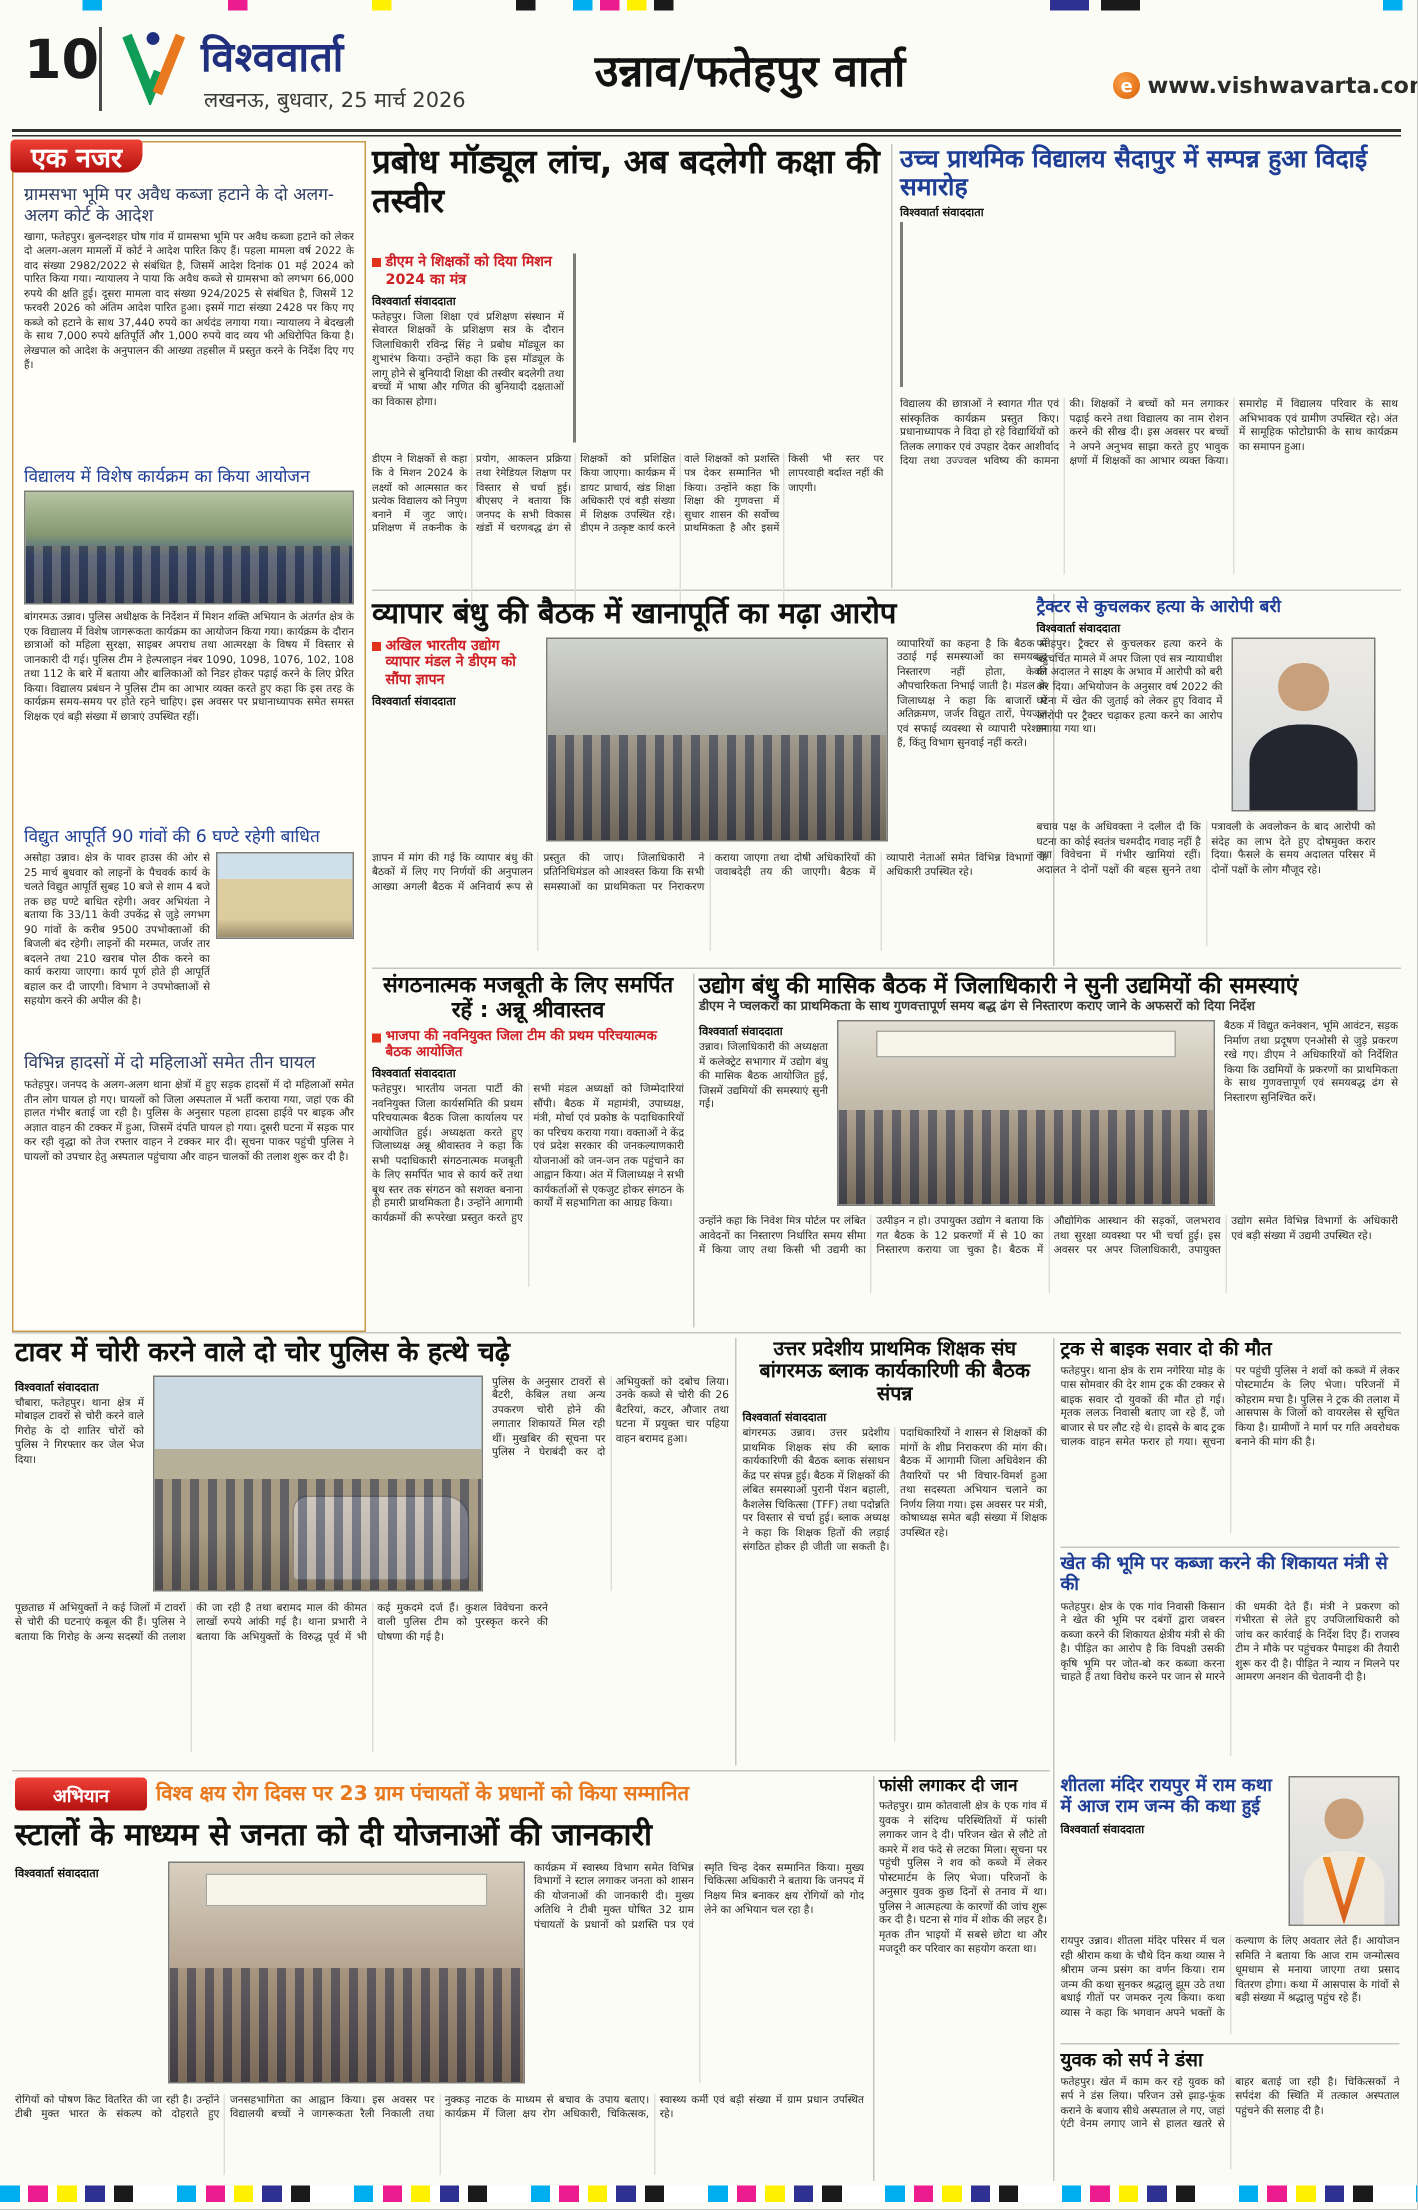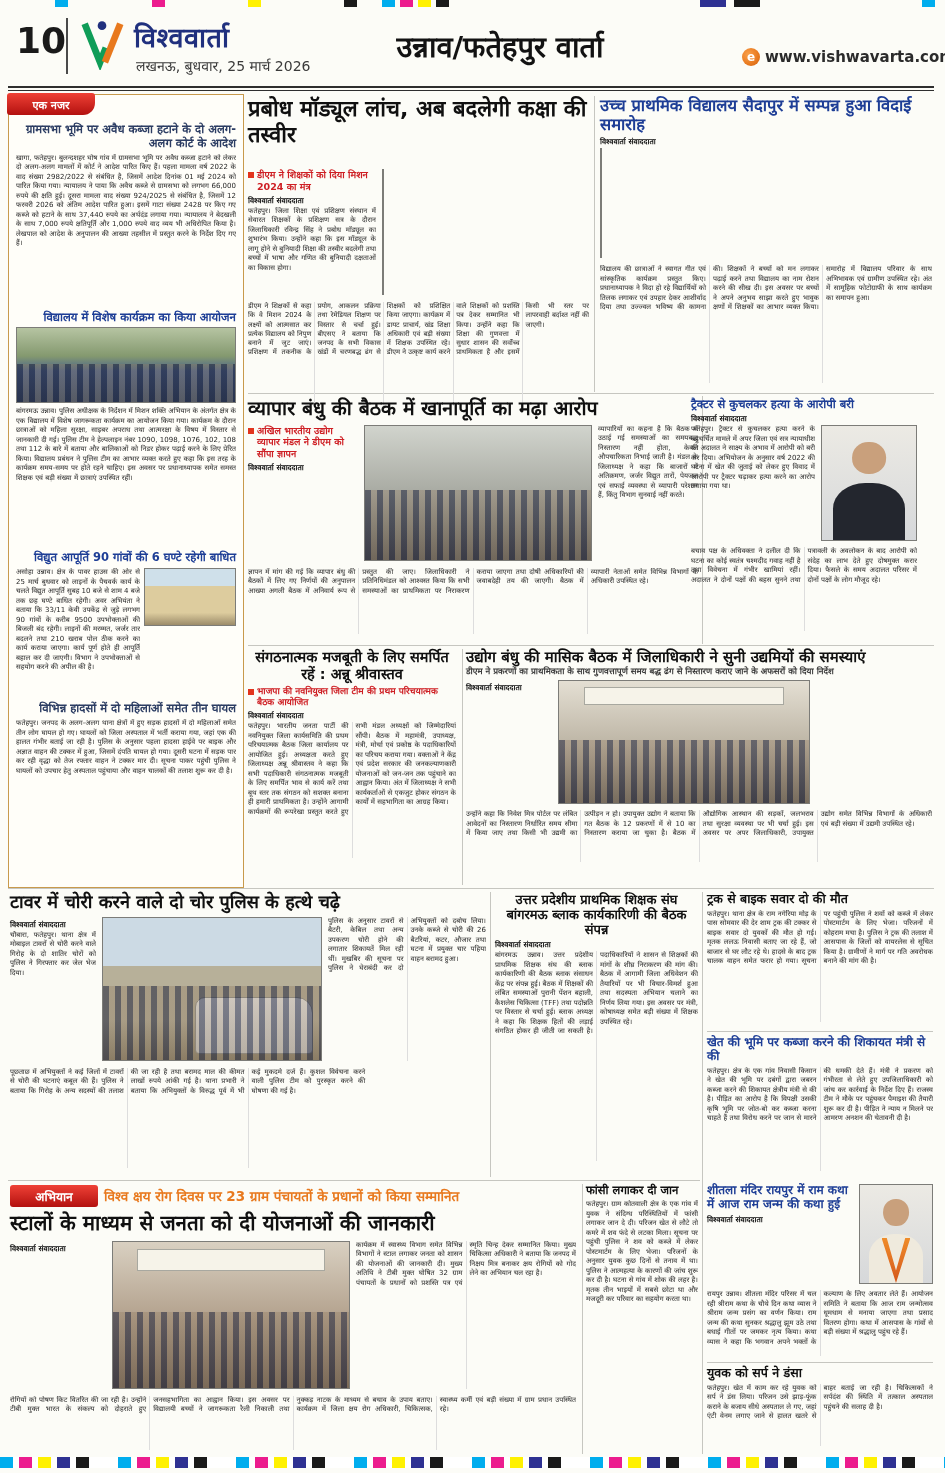--- a/index.html
+++ b/index.html
@@ -27,23 +27,23 @@
   .brand{font-size:27px;font-weight:bold;color:#20307e;letter-spacing:.5px}
   .edition{font-size:14px;color:#3a3a3a}
   .sectitle{font-size:29px;font-weight:bold;color:#121212;text-align:center}
   .website{font-size:15px;font-weight:bold;color:#2b2b2b;display:flex;align-items:center;gap:5px}
   .eicon{width:18px;height:18px;border-radius:50%;background:radial-gradient(circle at 35% 35%,#f9a04b,#e8791e 60%,#c95f10);
          color:#fff;font-weight:bold;font-size:12px;display:inline-flex;align-items:center;justify-content:center}
   .dbl{border-top:2px solid #2e2e2e;border-bottom:1px solid #2e2e2e;height:5px}
   
   .panel{border:1.5px solid #c89a4c;background:#fffef9;padding:28px 7px 6px}
   .tab{position:absolute;left:-2px;top:-2px;width:88px;height:22px;border-radius:3px 3px 12px 3px;
-       background:linear-gradient(180deg,#ef4136,#b3110f);color:#fff;font-size:11px;font-weight:bold;
+       background:linear-gradient(180deg,#ef4136,#b3110f);color:#fff;font-size:18px;font-weight:bold;
        display:flex;align-items:center;justify-content:center}
-  .bh{font-size:11.5px;font-weight:bold;line-height:1.2;text-align:right;margin-bottom:3px}
+  .bh{font-size:11.5px;font-weight:normal;line-height:1.2;text-align:left;margin-bottom:3px}
   
   .photo{position:relative;border:1px solid #7c7c78;overflow:hidden;flex:none}
   .crowd::after{content:"";position:absolute;left:0;right:0;bottom:0;height:52%;
       background:repeating-linear-gradient(90deg,rgba(28,32,56,.55) 0 6px,rgba(142,120,96,.35) 6px 12px)}
   .ph-school{background:linear-gradient(180deg,#b6c4a2,#84996f 38%,#4c648c 58%,#384a66)}
   .ph-meet{background:linear-gradient(180deg,#cdc2b0,#a8968a 52%,#6e6054)}
   .ph-vidai{background:linear-gradient(180deg,#dcc9b4,#bb9279 45%,#7e5c49)}
   .ph-vyapar{background:linear-gradient(180deg,#d1d4cd,#a8aaa2 50%,#605e58)}
   .ph-udyog{background:linear-gradient(180deg,#e4dfd3,#bdb5a5 52%,#6c665c)}
   .ph-tower{background:linear-gradient(180deg,#ccdae4 0 34%,#b7b099 34% 72%,#8a8068)}
@@ -204,28 +204,30 @@
     <div class="subred" style="display:flex;margin-top:3px;font-size:9px">
       <span class="bullet"></span>
       <span>भाजपा की नवनियुक्त जिला टीम की प्रथम परिचयात्मक बैठक आयोजित</span>
     </div>
     <div class="byline">विश्ववार्ता संवाददाता</div>
     <div class="bt cols2" style="height:136px">फतेहपुर। भारतीय जनता पार्टी की नवनियुक्त जिला कार्यसमिति की प्रथम परिचयात्मक बैठक जिला कार्यालय पर आयोजित हुई। अध्यक्षता करते हुए जिलाध्यक्ष अन्नू श्रीवास्तव ने कहा कि सभी पदाधिकारी संगठनात्मक मजबूती के लिए समर्पित भाव से कार्य करें तथा बूथ स्तर तक संगठन को सशक्त बनाना ही हमारी प्राथमिकता है। उन्होंने आगामी कार्यक्रमों की रूपरेखा प्रस्तुत करते हुए सभी मंडल अध्यक्षों को जिम्मेदारियां सौंपी। बैठक में महामंत्री, उपाध्यक्ष, मंत्री, मोर्चा एवं प्रकोष्ठ के पदाधिकारियों का परिचय कराया गया। वक्ताओं ने केंद्र एवं प्रदेश सरकार की जनकल्याणकारी योजनाओं को जन-जन तक पहुंचाने का आह्वान किया। अंत में जिलाध्यक्ष ने सभी कार्यकर्ताओं से एकजुट होकर संगठन के कार्यों में सहभागिता का आग्रह किया।</div>
   </section>
 
   <section class="abs" style="left:466px;top:649px;width:466px;height:236px">
     <h2 class="hl" style="font-size:15px">उद्योग बंधु की मासिक बैठक में जिलाधिकारी ने सुनी उद्यमियों की समस्याएं</h2>
-    <div class="subgrey">डीएम ने प्रकरणों का प्राथमिकता के साथ गुणवत्तापूर्ण समय बद्ध ढंग से निस्तारण कराए जाने के अफसरों को दिया निर्देश</div>
+    <div class="subgrey">डीएम ने प्चलकरों का प्राथमिकता के साथ गुणवत्तापूर्ण समय बद्ध ढंग से निस्तारण कराए जाने के अफसरों को दिया निर्देश</div>
     <div class="row" style="margin-top:3px;height:126px">
       <div style="width:86px;flex:none">
         <div class="byline">विश्ववार्ता संवाददाता</div>
+        <div class="bt" style="height:110px">उन्नाव। जिलाधिकारी की अध्यक्षता में कलेक्ट्रेट सभागार में उद्योग बंधु की मासिक बैठक आयोजित हुई, जिसमें उद्यमियों की समस्याएं सुनी गईं।</div>
       </div>
       <div class="photo ph-udyog crowd" style="width:252px;height:124px">
         <span class="banner"></span>
       </div>
+      <div class="bt fill" style="height:124px">बैठक में विद्युत कनेक्शन, भूमि आवंटन, सड़क निर्माण तथा प्रदूषण एनओसी से जुड़े प्रकरण रखे गए। डीएम ने अधिकारियों को निर्देशित किया कि उद्यमियों के प्रकरणों का प्राथमिकता के साथ गुणवत्तापूर्ण एवं समयबद्ध ढंग से निस्तारण सुनिश्चित करें।</div>
     </div>
     <div class="bt cols4" style="height:52px;margin-top:4px">उन्होंने कहा कि निवेश मित्र पोर्टल पर लंबित आवेदनों का निस्तारण निर्धारित समय सीमा में किया जाए तथा किसी भी उद्यमी का उत्पीड़न न हो। उपायुक्त उद्योग ने बताया कि गत बैठक के 12 प्रकरणों में से 10 का निस्तारण कराया जा चुका है। बैठक में औद्योगिक आस्थान की सड़कों, जलभराव तथा सुरक्षा व्यवस्था पर भी चर्चा हुई। इस अवसर पर अपर जिलाधिकारी, उपायुक्त उद्योग समेत विभिन्न विभागों के अधिकारी एवं बड़ी संख्या में उद्यमी उपस्थित रहे।</div>
   </section>
 
   <section class="abs" style="left:10px;top:892px;width:476px;height:285px">
     <h2 class="hl" style="font-size:18px">टावर में चोरी करने वाले दो चोर पुलिस के हत्थे चढ़े</h2>
     <div class="row" style="margin-top:4px;height:146px">
       <div style="width:86px;flex:none">
         <div class="byline">विश्ववार्ता संवाददाता</div>
         <div class="bt" style="height:130px">चौबारा, फतेहपुर। थाना क्षेत्र में मोबाइल टावरों से चोरी करने वाले गिरोह के दो शातिर चोरों को पुलिस ने गिरफ्तार कर जेल भेज दिया।</div>

